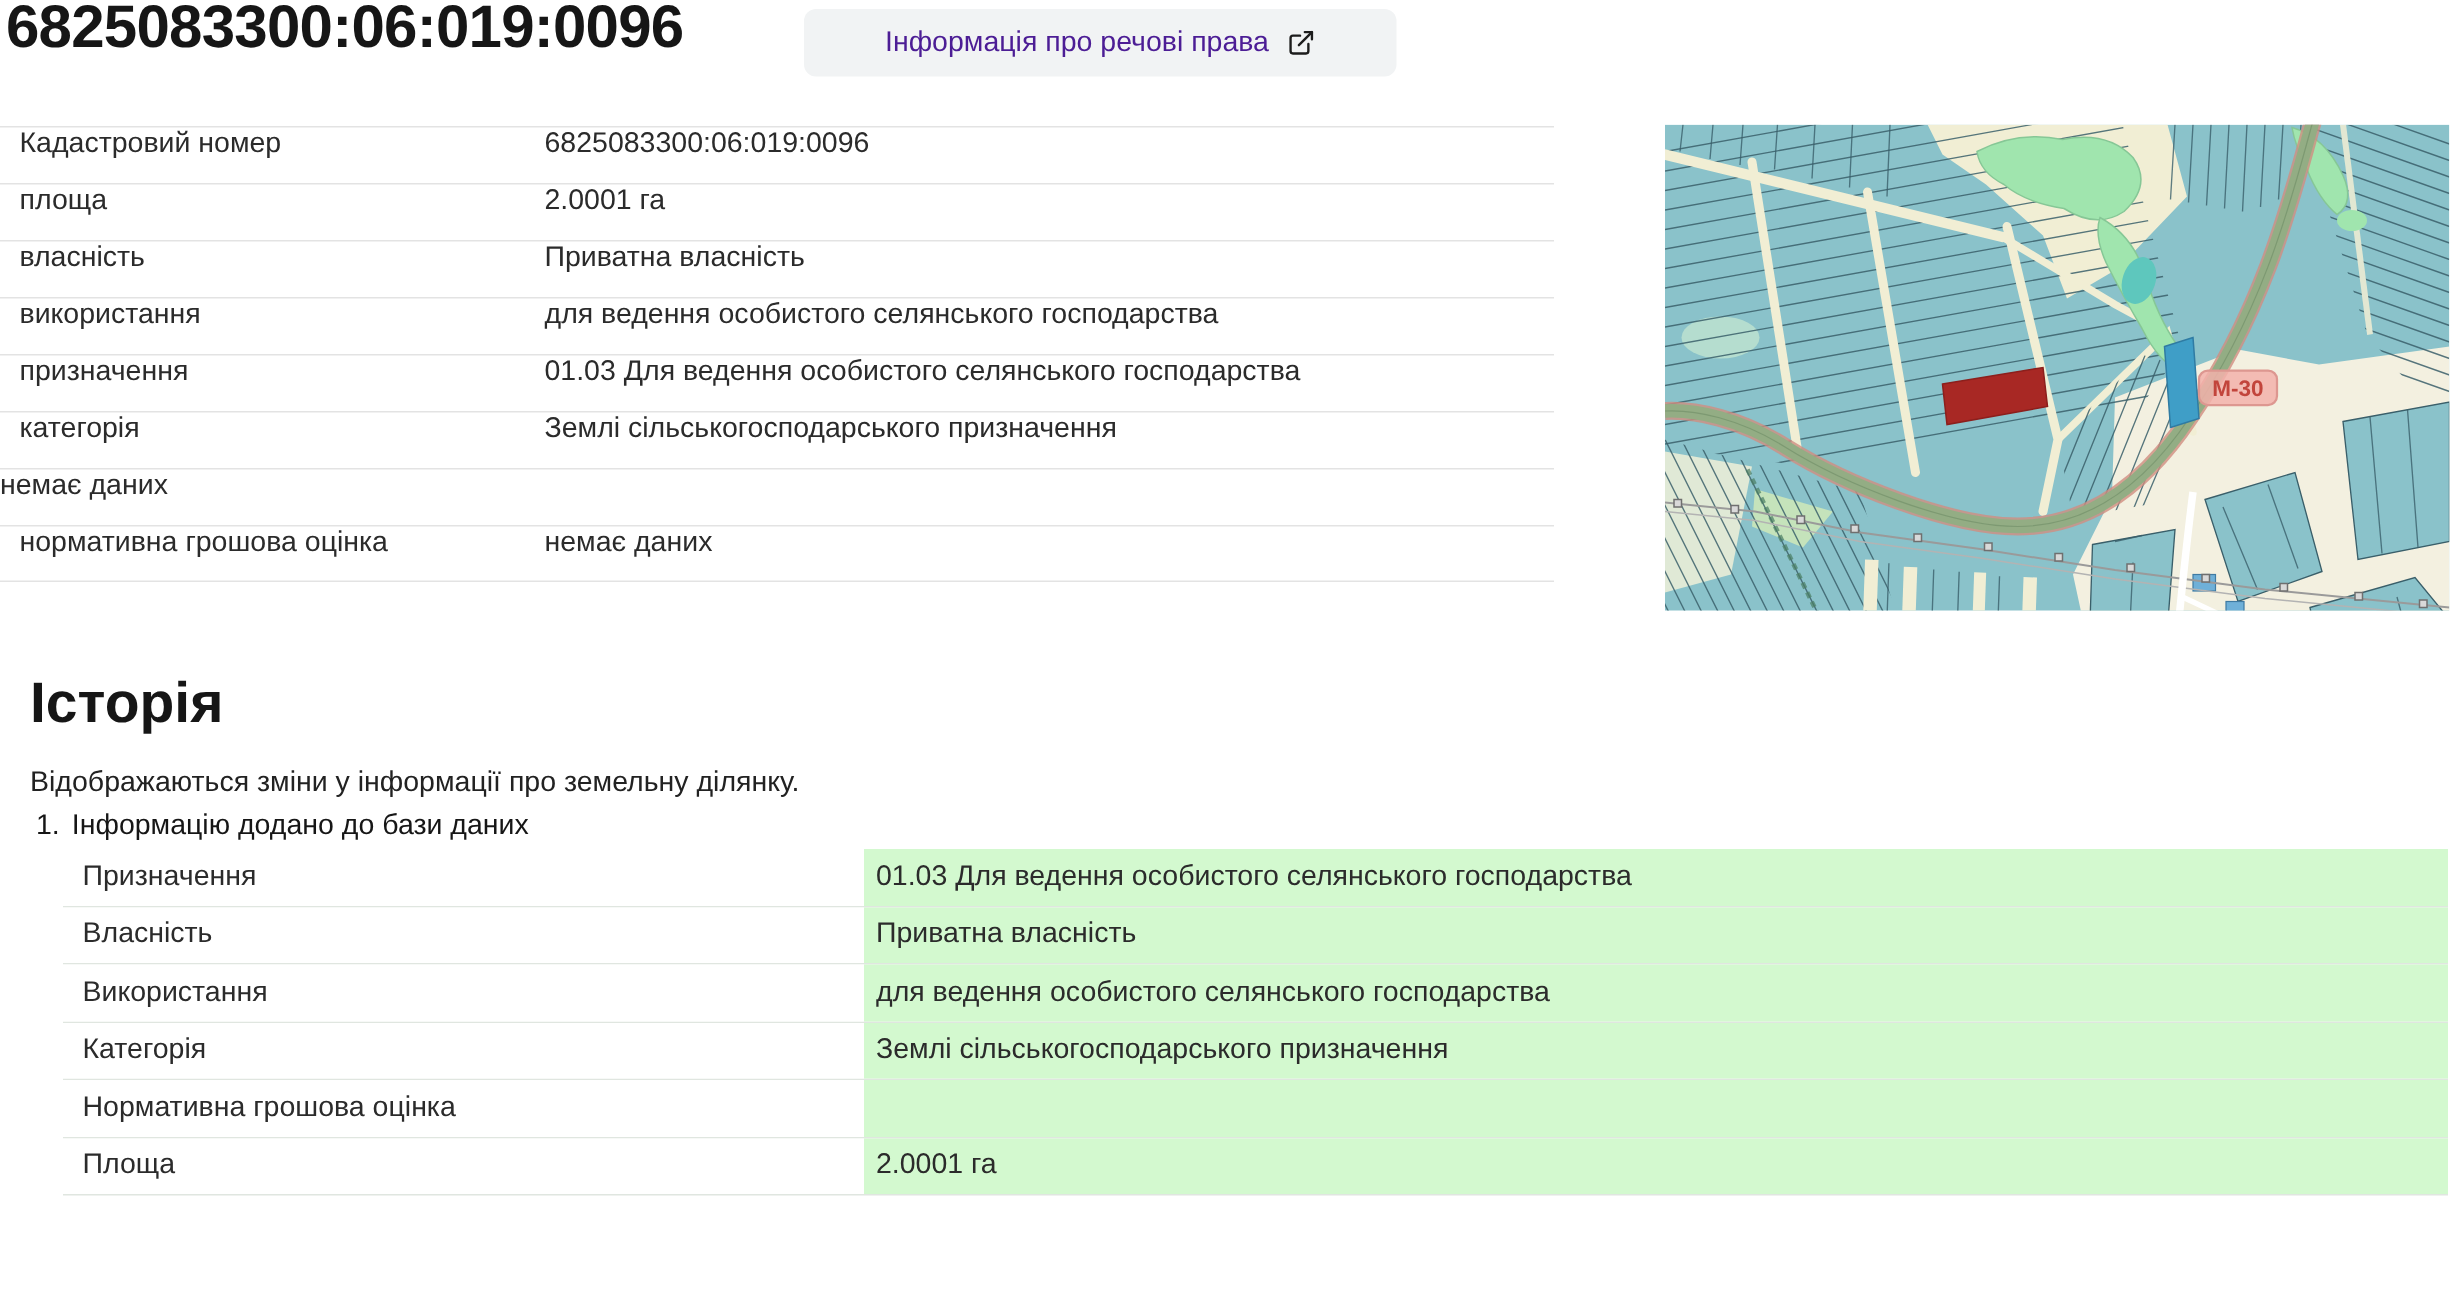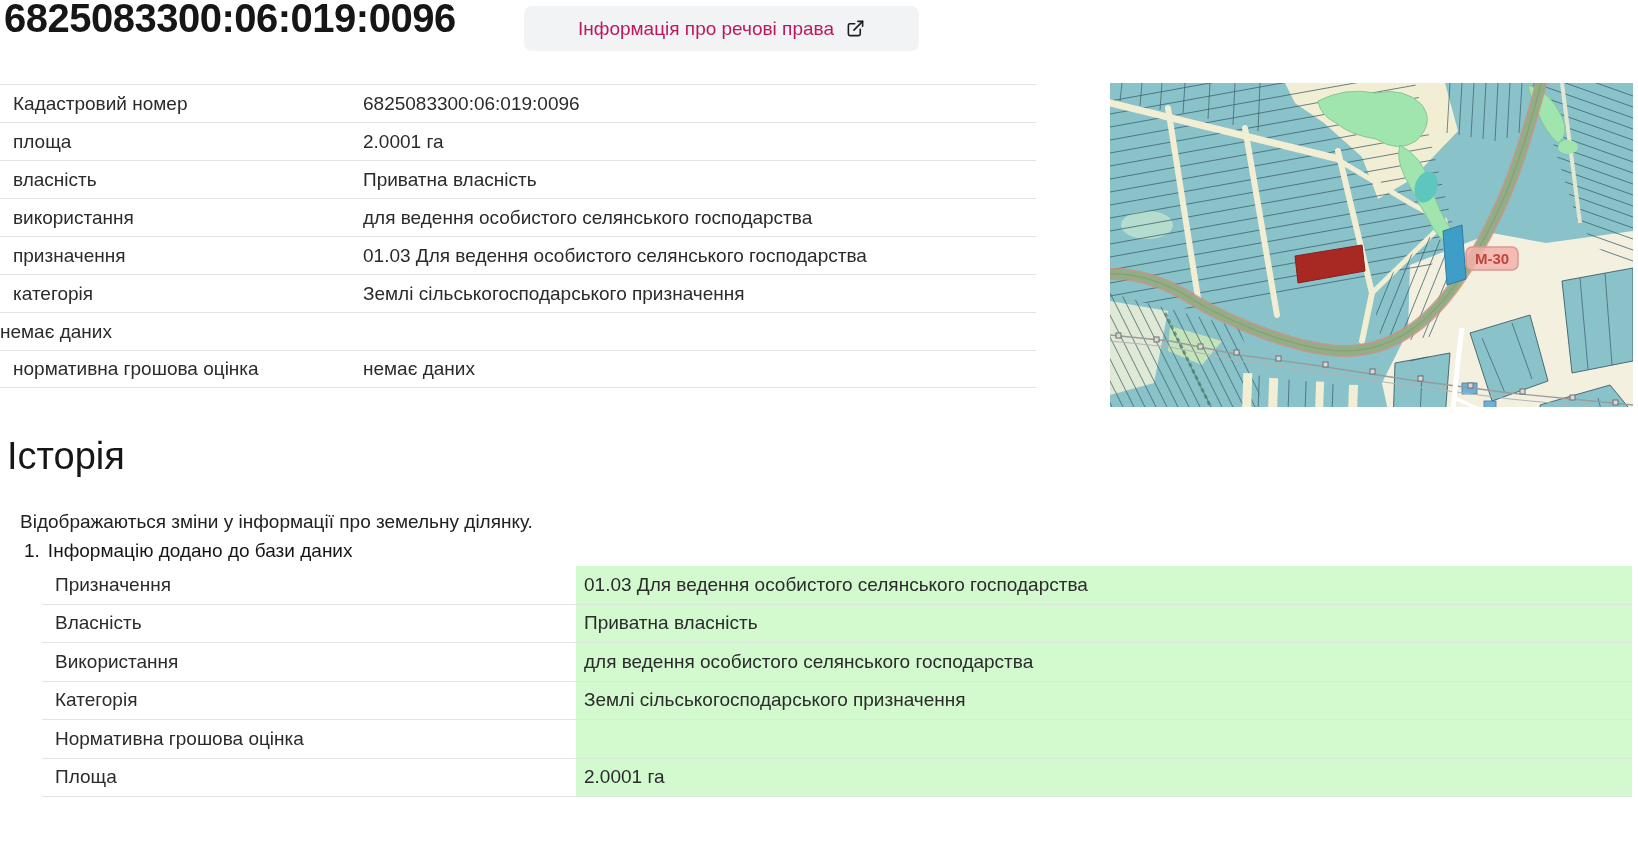--- a/index.html
+++ b/index.html
@@ -6,44 +6,44 @@
   body{
     width:1638px;height:863px;position:relative;background:#fff;overflow:hidden;
     font-family:"Liberation Sans","DejaVu Sans",sans-serif;color:#222;
   }
   
   .page-title{
     position:absolute;left:4px;top:-4px;margin:0;
     font-size:40px;font-weight:700;letter-spacing:-0.5px;color:#161616;
   }
   .rights-btn{
-    position:absolute;left:524px;top:6px;height:45px;width:395px;box-sizing:border-box;
+    position:absolute;left:536px;top:6px;height:45px;width:395px;box-sizing:border-box;
     background:#f1f3f4;border:none;border-radius:8px;cursor:pointer;
     display:flex;align-items:center;justify-content:center;gap:12px;
-    font-family:inherit;font-size:19px;color:#be185d;padding:0 18px;
+    font-family:inherit;font-size:19px;color:#4c1d95;padding:0 18px;
   }
   .rights-btn svg{flex:0 0 auto;}
   
   .details{position:absolute;left:0;top:84px;width:1036px;}
   .d-row{
-    display:flex;align-items:center;height:38px;box-sizing:border-box;
+    display:flex;height:38px;box-sizing:border-box;
     border-top:1px solid #e3e3e3;font-size:19px;color:#2b2b2b;
   }
   .d-row:last-child{border-bottom:1px solid #e3e3e3;}
   .d-label{width:350px;padding-left:13px;flex:0 0 auto;}
   .d-value{flex:1;}
   
   .map-wrap{
     position:absolute;left:1110px;top:83px;width:523px;height:324px;overflow:hidden;
     cursor:grab;
   }
   
   .history-heading{
-    position:absolute;left:4px;top:432px;margin:3px;
-    font-size:38px;font-weight:400;color:#161616;
+    position:absolute;left:4px;top:432px;margin:16px;
+    font-size:38px;font-weight:700;color:#161616;
   }
   .history-desc{
     position:absolute;left:4px;top:495px;margin:16px;font-size:19px;color:#222;
   }
   .history-item-title{
     position:absolute;left:24px;top:540px;font-size:19px;color:#161616;
     display:flex;gap:8px;
   }
   .h-table{position:absolute;left:42px;top:566px;width:1590px;}
   .h-head{

